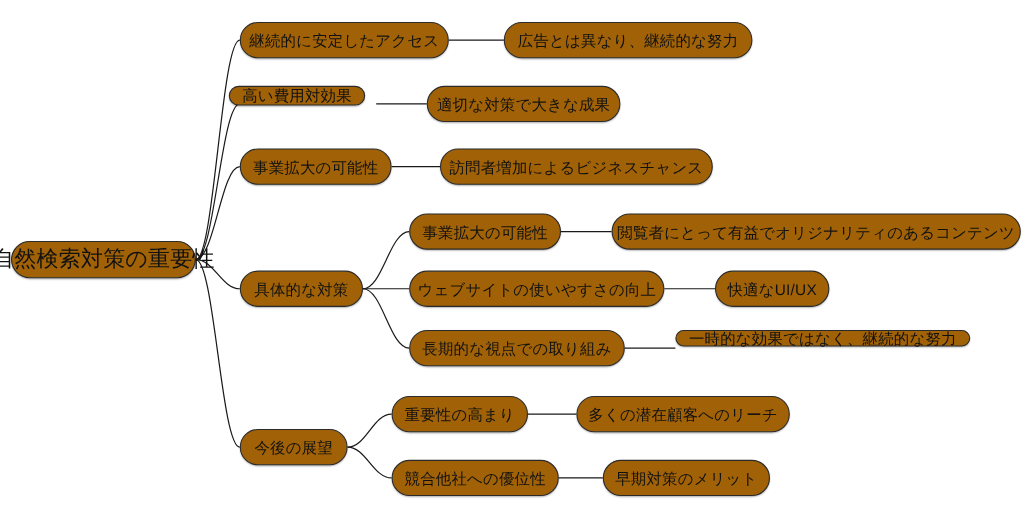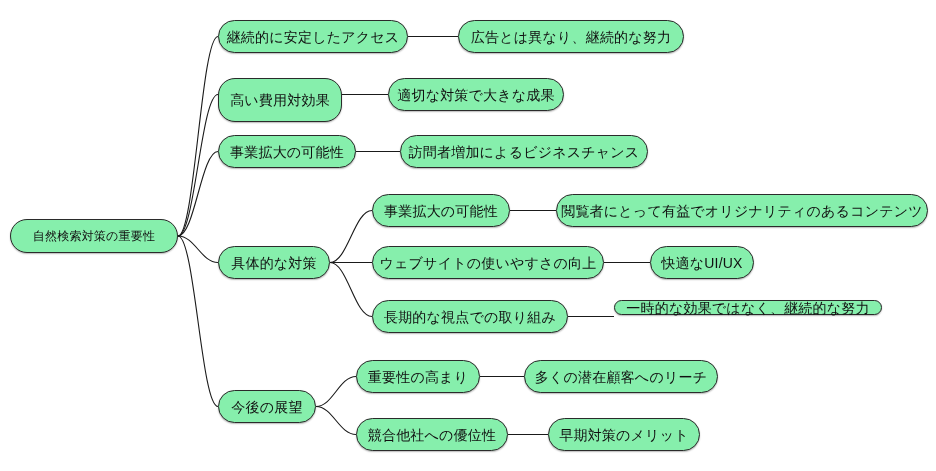--- a/index.html
+++ b/index.html
@@ -27,39 +27,39 @@
   }
   #edge-layer path,
   #edge-layer line {
     fill: none;
     stroke: #1a1a1a;
     stroke-width: 1.1;
   }
   .node {
     position: absolute;
     box-sizing: border-box;
-    background: #86efac;
+    background: #a16207;
     border: 1.3px solid #2b2b2b;
     border-radius: 17px;
     display: flex;
     align-items: center;
     justify-content: center;
     color: #111111;
     font-size: 14px;
     line-height: 1;
     white-space: nowrap;
     letter-spacing: 0.2px;
     box-shadow: 0 1px 1.5px rgba(0,0,0,0.28);
   }
   .node-label {
     display: block;
     padding: 0 2px;
   }
   .node.root {
-    font-size: 12px;
+    font-size: 20px;
   }
 </style>
 </head>
 <body>
 
 <div id="mindmap-canvas">
 
   <svg id="edge-layer" viewBox="0 0 936 471" width="936" height="471" xmlns="http://www.w3.org/2000/svg">
     <g id="edges">
         <path d="M 178 236 C 194.8 236, 201.2 36.5, 218 36.5"></path>
@@ -86,21 +86,21 @@
   <div id="nodes-layer">
     <div class="node root" id="node-root" style="left: 10px; top: 219px; width: 168px; height: 34px;">
       <span class="node-label">自然検索対策の重要性</span>
     </div>
   <div class="node level-1" id="node-n1" style="left: 218px; top: 20px; width: 190px; height: 33px;">
         <span class="node-label">継続的に安定したアクセス</span>
       </div>
       <div class="node level-2" id="node-n1a" style="left: 458px; top: 20px; width: 226px; height: 33px;">
         <span class="node-label">広告とは異なり、継続的な努力</span>
       </div>
-      <div class="node level-1" id="node-n2" style="left: 218px; top: 78px; width: 124px; height: 44px;">
+      <div class="node level-1" id="node-n2" style="left: 208px; top: 78px; width: 124px; height: 18px;">
         <span class="node-label">高い費用対効果</span>
       </div>
       <div class="node level-2" id="node-n2a" style="left: 388px; top: 78px; width: 176px; height: 33px;">
         <span class="node-label">適切な対策で大きな成果</span>
       </div>
       <div class="node level-1" id="node-n3" style="left: 218px; top: 135px; width: 138px; height: 33px;">
         <span class="node-label">事業拡大の可能性</span>
       </div>
       <div class="node level-2" id="node-n3a" style="left: 400px; top: 135px; width: 248px; height: 33px;">
         <span class="node-label">訪問者増加によるビジネスチャンス</span>

